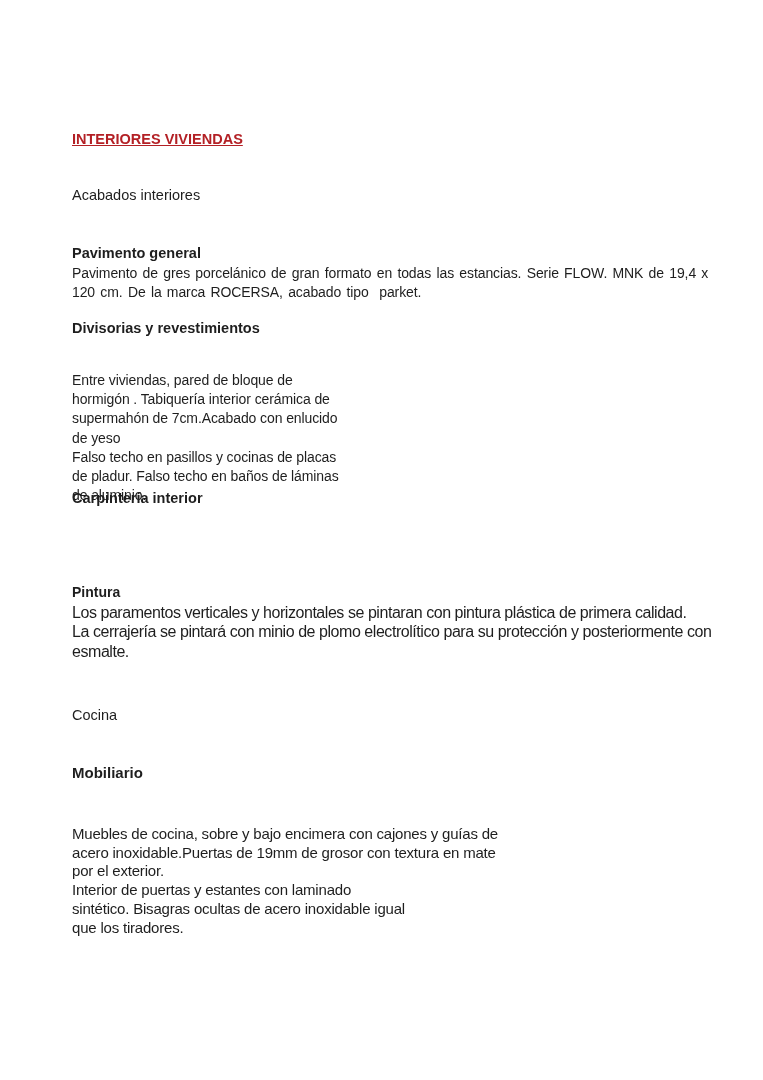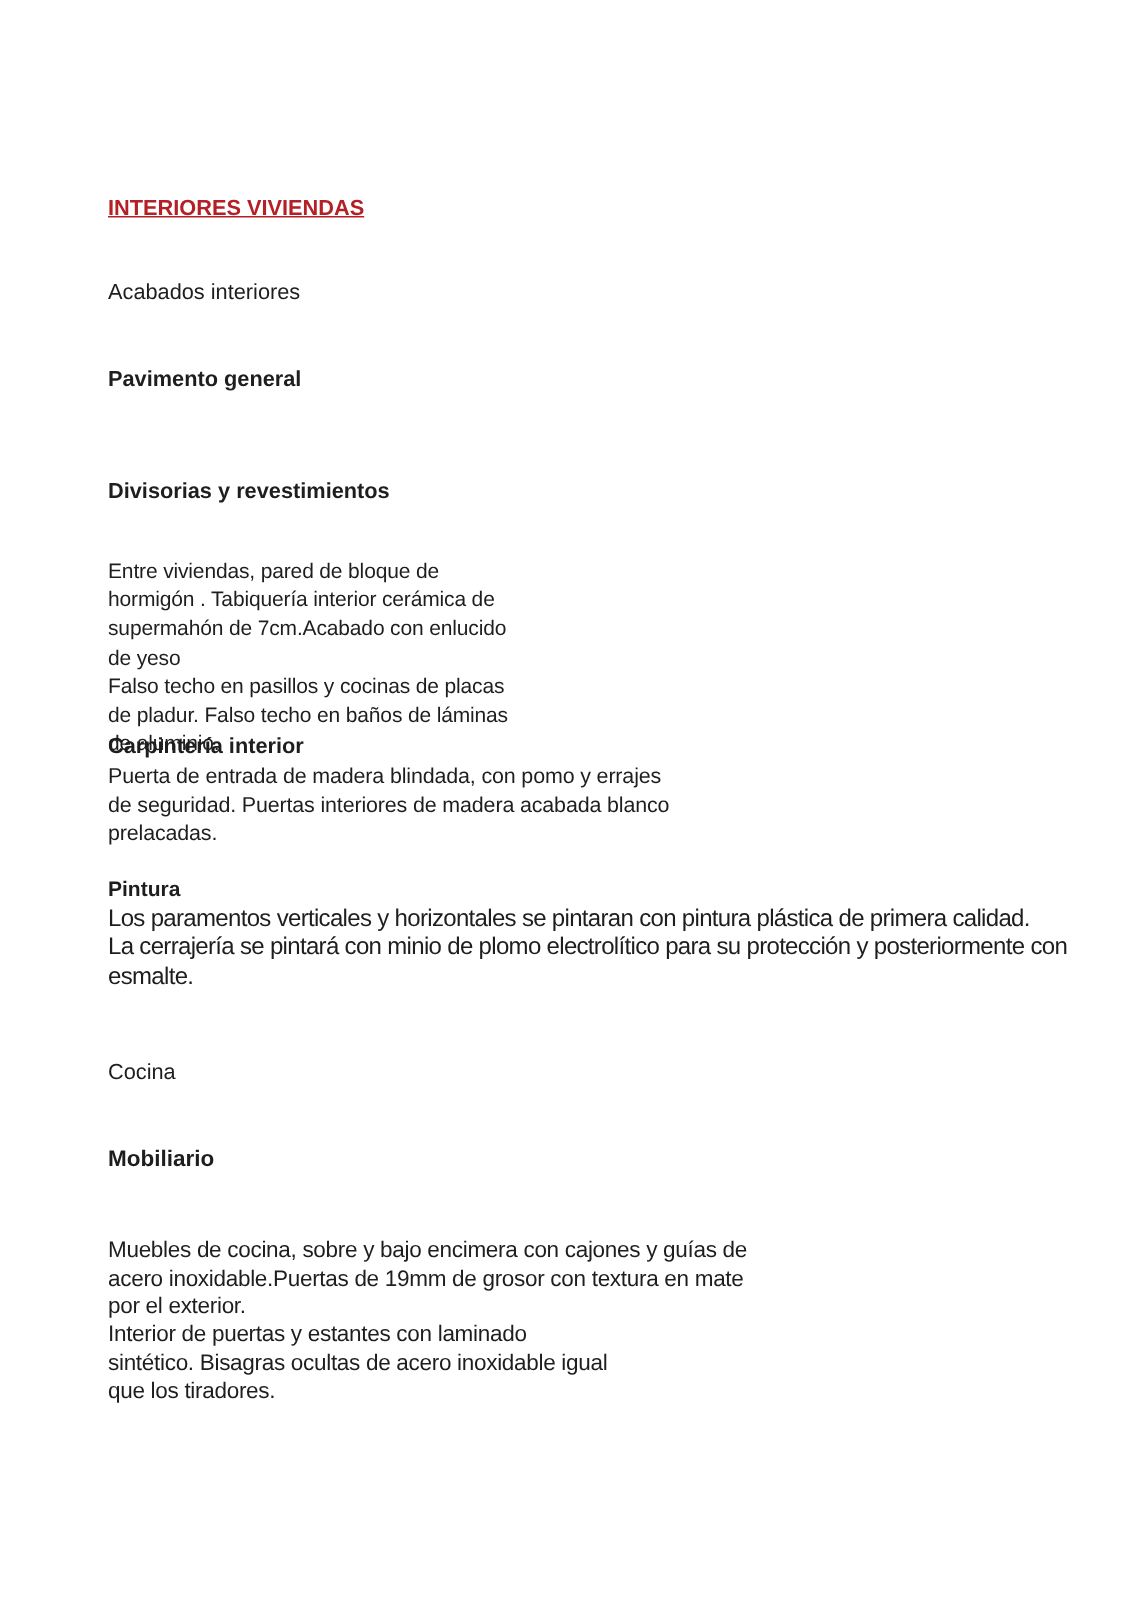--- a/index.html
+++ b/index.html
@@ -76,34 +76,33 @@
 <body>
 
 <div class="page">
 
 
   <div class="abs doc-title">INTERIORES VIVIENDAS</div>
 
   <div class="abs subtitle sub-acabados">Acabados interiores</div>
 
   <div class="abs para-heading h-pavimento">Pavimento general</div>
+  <div class="abs para p-pavimento">Pavimento de gres porcelánico de gran formato en todas las estancias. Serie FLOW. MNK de 19,4 x
+120 cm. De la marca ROCERSA, acabado tipo  parket.</div>
 
   <div class="abs para-heading h-divisorias">Divisorias y revestimientos</div>
   <div class="abs para p-divisorias">Entre viviendas, pared de bloque de
 hormigón . Tabiquería interior cerámica de
 supermahón de 7cm.Acabado con enlucido
 de yeso
 Falso techo en pasillos y cocinas de placas
 de pladur. Falso techo en baños de láminas
 de aluminio.</div>
 
   <div class="abs para-heading h-carpinteria">Carpintería interior</div>
-  <div class="abs para p-carpinteria">Puerta de entrada de madera blindada, con pomo y errajes
-de seguridad. Puertas interiores de madera acabada blanco
-prelacadas.</div>
 
   <div class="abs para-heading h-pintura">Pintura</div>
   <div class="abs para p-pintura">Los paramentos verticales y horizontales se pintaran con pintura plástica de primera calidad.
 La cerrajería se pintará con minio de plomo electrolítico para su protección y posteriormente con
 esmalte.</div>
 
   <div class="abs subtitle sub-cocina">Cocina</div>
 
   <div class="abs para-heading h-mobiliario">Mobiliario</div>
   <div class="abs para p-mobiliario">Muebles de cocina, sobre y bajo encimera con cajones y guías de

